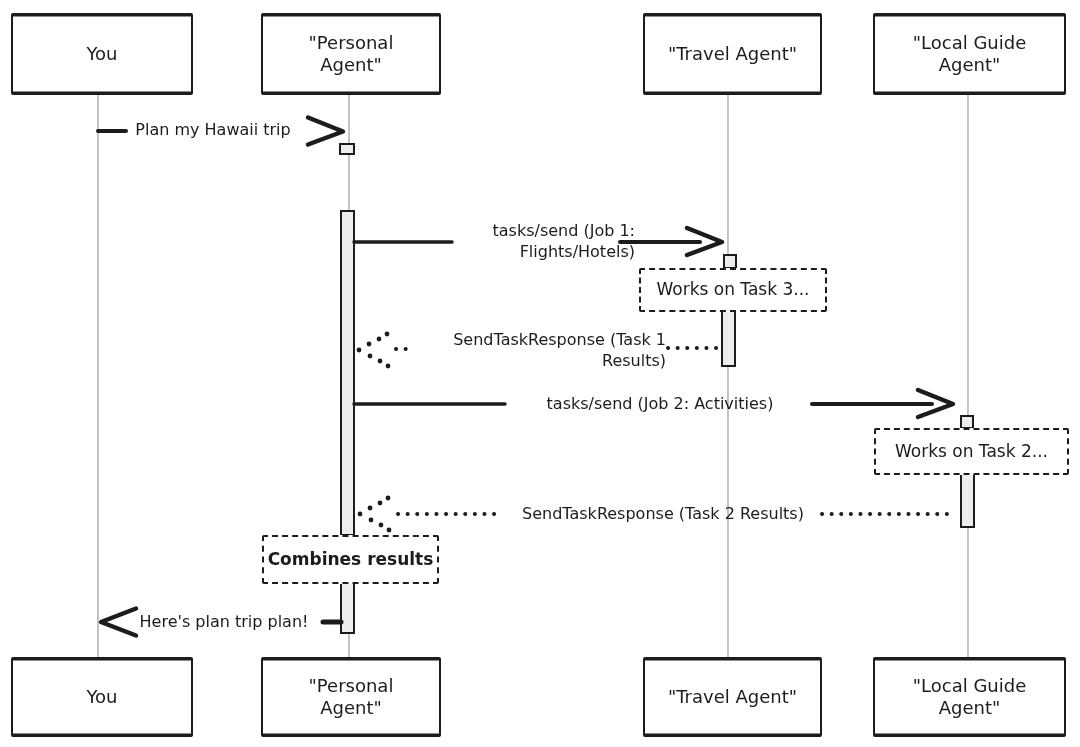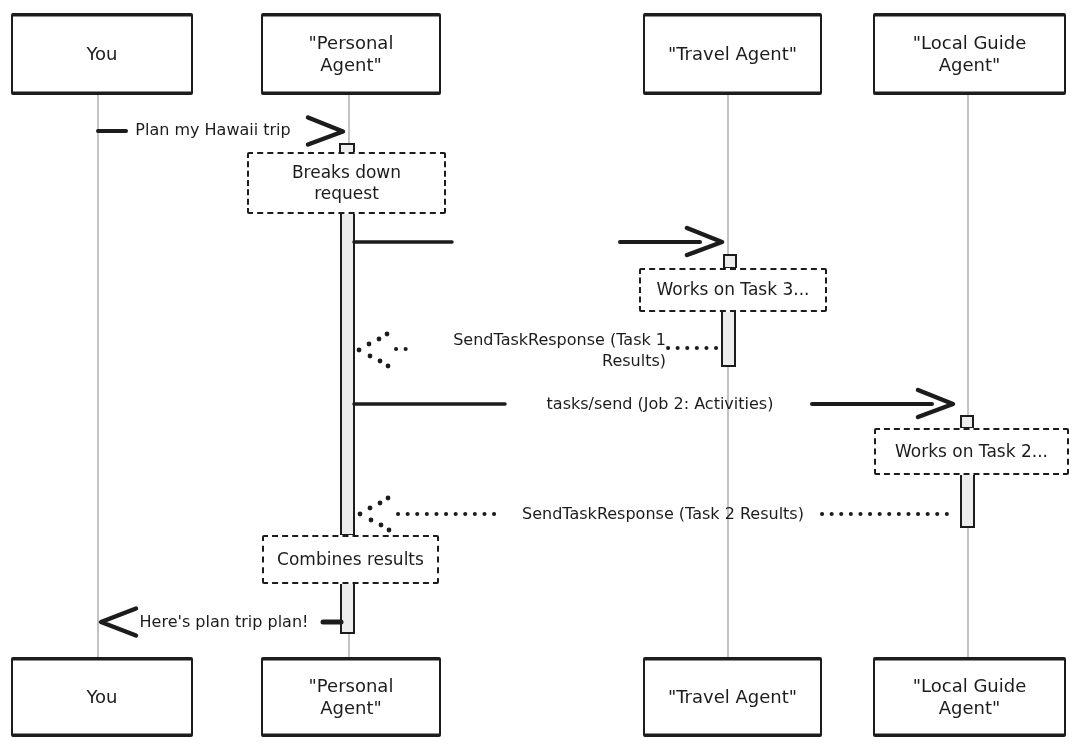--- a/index.html
+++ b/index.html
@@ -137,32 +137,30 @@
   <div class="participant" style="left:261px;top:657px;width:176px;height:76px;">
     <span class="label">"Personal Agent"</span>
   </div>
   <div class="participant" style="left:643px;top:657px;width:175px;height:76px;">
     <span class="label">"Travel Agent"</span>
   </div>
   <div class="participant" style="left:873px;top:657px;width:189px;height:76px;">
     <span class="label">"Local Guide Agent"</span>
   </div>
 
-  <div class="note narrowtext" style="left:247px;top:152px;width:195px;height:58px;">
-    <span class="label">Breaks down request</span>
-  </div>
   <div class="note" style="left:639px;top:268px;width:184px;height:40px;">
     <span class="label">Works on Task 3...</span>
   </div>
   <div class="note" style="left:874px;top:428px;width:191px;height:43px;">
     <span class="label">Works on Task 2...</span>
   </div>
-  <div class="note" style="left:262px;top:535px;width:173px;height:45px;">
+  <div class="note" style="left:262px;top:535px;width:173px;height:45px;font-weight:bold;">
     <span class="label">Combines results</span>
   </div>
 
   <div class="msg nowrap" style="left:213px;top:130px;">Plan my Hawaii trip</div>
+  <div class="msg w190" style="left:540px;top:242px;">tasks/send (Job 1: Flights/Hotels)</div>
   <div class="msg w252" style="left:540px;top:351px;">SendTaskResponse (Task 1 Results)</div>
   <div class="msg nowrap" style="left:660px;top:404px;">tasks/send (Job 2: Activities)</div>
   <div class="msg nowrap" style="left:663px;top:514px;">SendTaskResponse (Task 2 Results)</div>
   <div class="msg nowrap" style="left:224px;top:622px;">Here's plan trip plan!</div>
 
 </div>
 
 </body></html>

